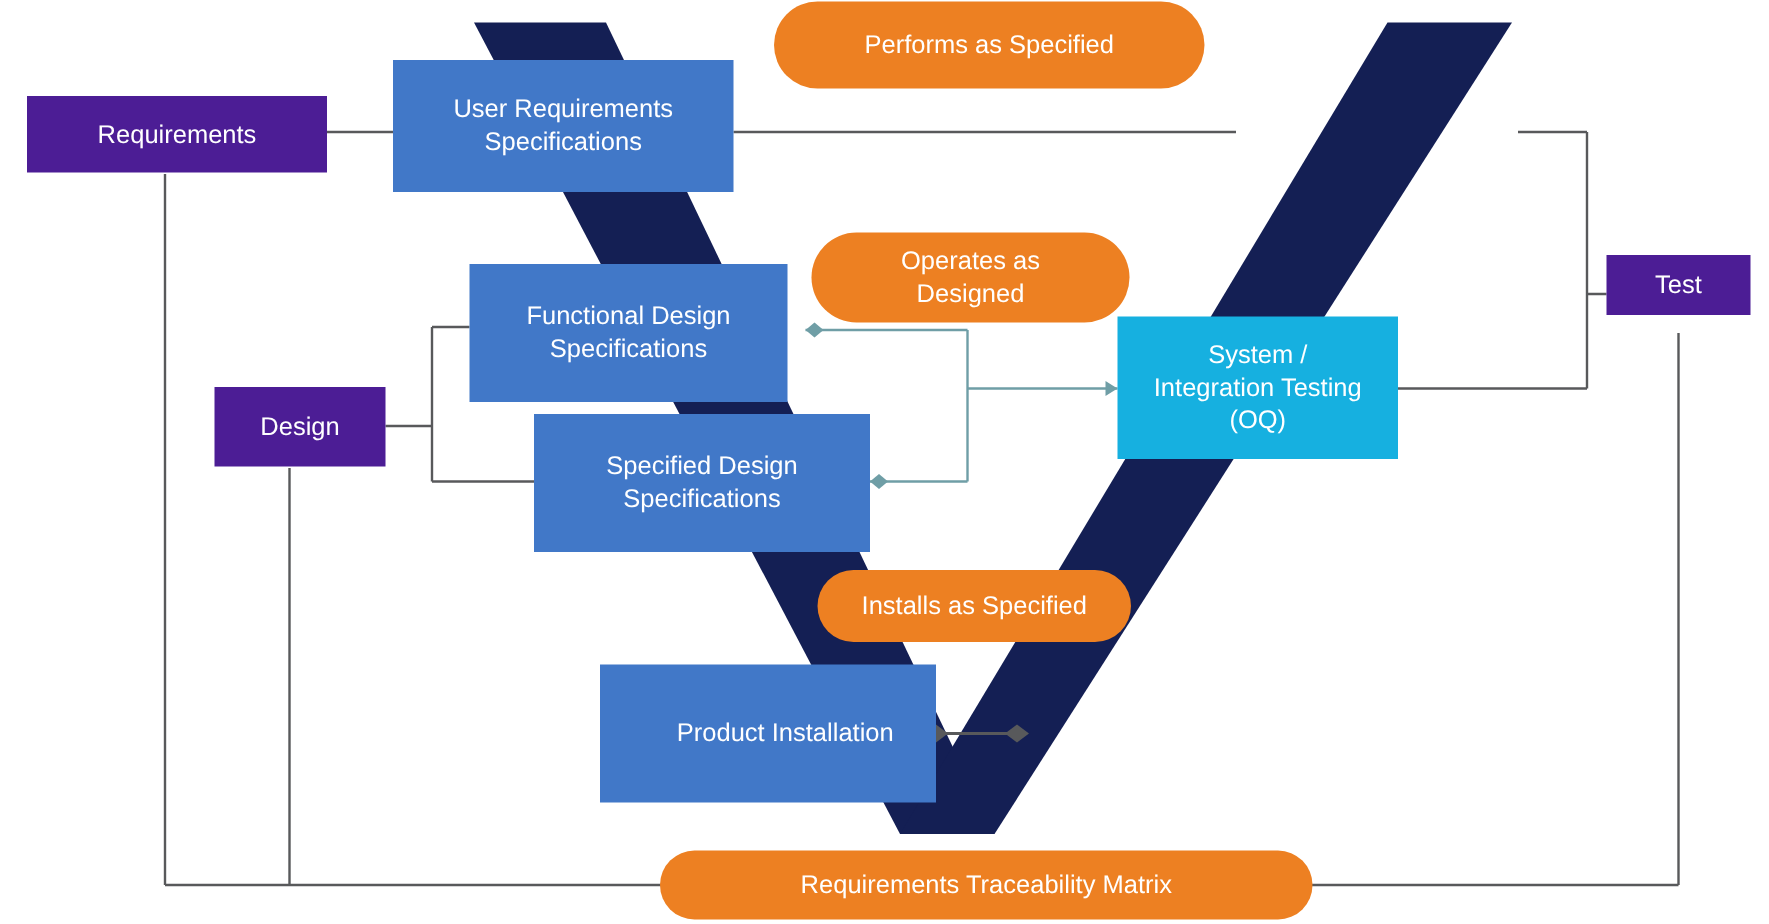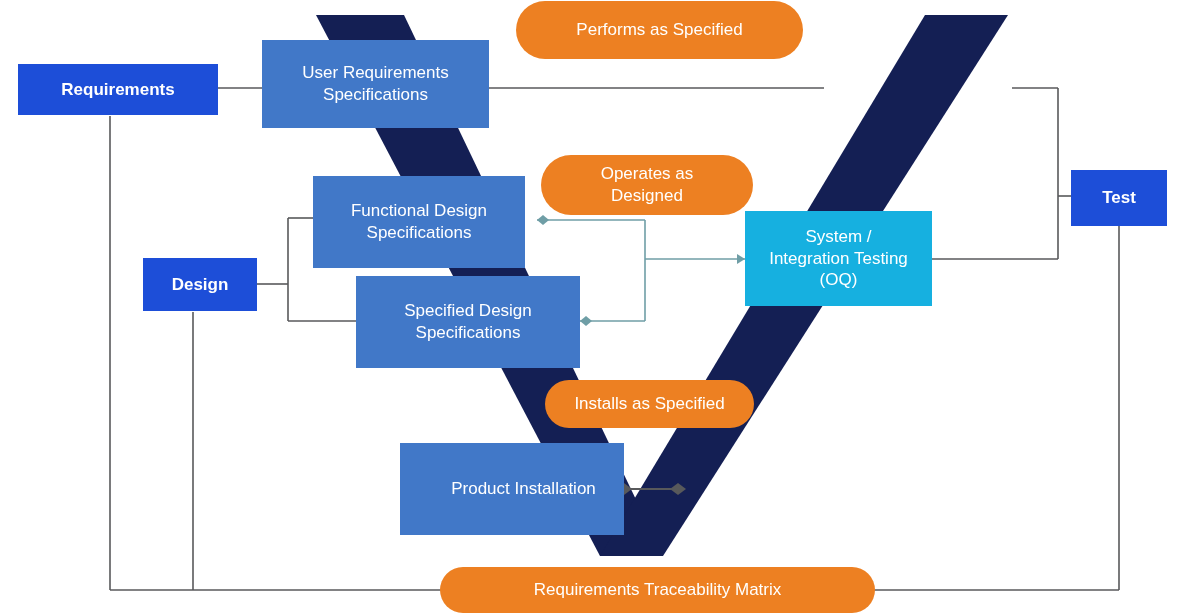--- a/index.html
+++ b/index.html
@@ -35,23 +35,22 @@
     align-items: center;
     justify-content: center;
     text-align: center;
     color: #ffffff;
     line-height: 1.28;
     z-index: 4;
     padding: 2px 6px;
     white-space: pre-line;
   }
   .node.red {
-    background: #1d4ed8;
+    background: #4c1d95;
     font-size: 17px;
-    font-weight: bold;
   }
   .node.blue {
     background: #4178c8;
     font-size: 17px;
   }
   .node.cyan {
     background: #16b0e0;
     font-size: 17px;
   }
   .node.orange {
@@ -123,21 +122,21 @@
     <g fill="#58595b">
       <polygon points="616,489 624,483 632,489 624,495"></polygon>
       <polygon points="686,489 678,483 670,489 678,495"></polygon>
     </g>
   </svg>
 
   <div class="node red" style="left:18px; top:64px; width:200px; height:51px;">Requirements</div>
 
   <div class="node red" style="left:143px; top:258px; width:114px; height:53px;">Design</div>
 
-  <div class="node red" style="left:1071px; top:170px; width:96px; height:56px;">Test</div>
+  <div class="node red" style="left:1071px; top:170px; width:96px; height:40px;">Test</div>
 
   <div class="node blue" style="left:262px; top:40px; width:227px; height:88px;">User Requirements
 Specifications</div>
 
   <div class="node blue" style="left:313px; top:176px; width:212px; height:92px;">Functional Design
 Specifications</div>
 
   <div class="node blue" style="left:356px; top:276px; width:224px; height:92px;">Specified Design
 Specifications</div>
 

